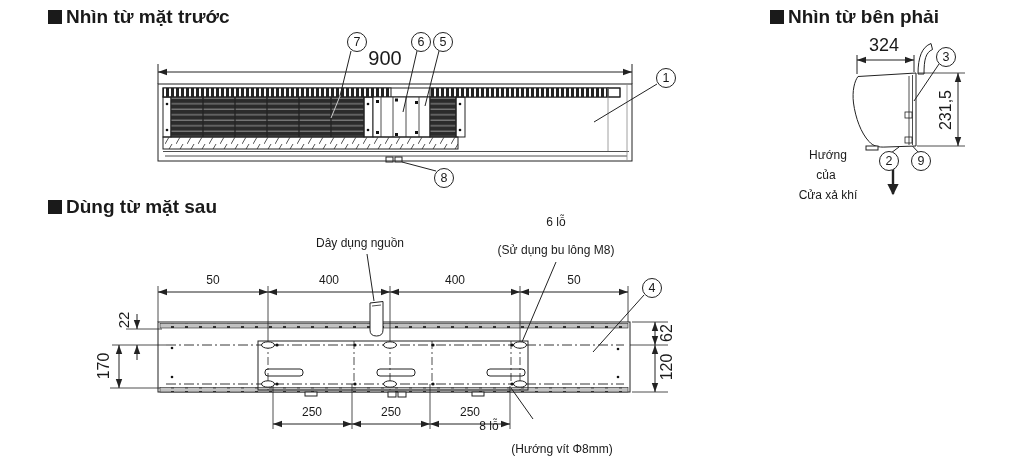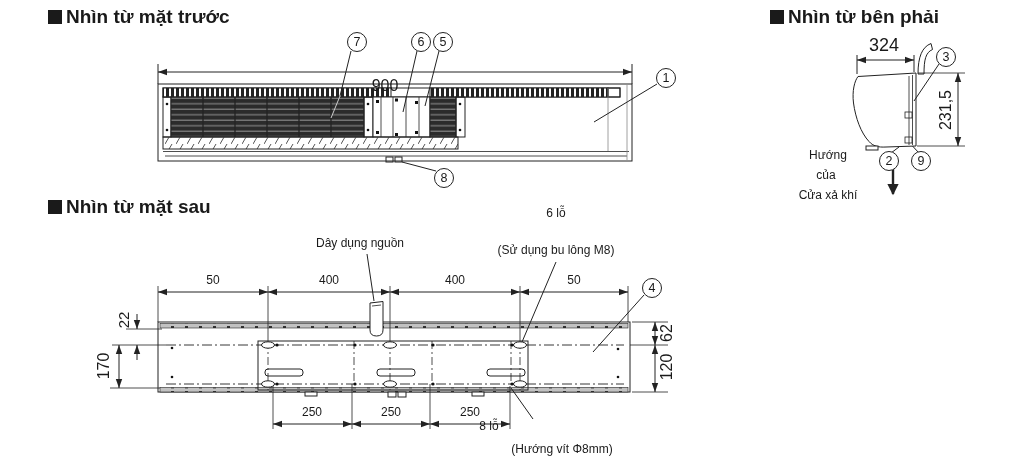--- a/index.html
+++ b/index.html
@@ -4,21 +4,21 @@
 <style>
   html,body{margin:0;padding:0;background:#fff;}
   .canvas{position:relative;width:1019px;height:470px;background:#fff;overflow:hidden;
           font-family:"Liberation Sans",sans-serif;color:#1a1a1a;}
   .art{position:absolute;left:0;top:0;}
   .art *{stroke:#222;stroke-width:1;fill:none;}
   .sec-title{position:absolute;display:flex;align-items:center;font-size:19px;font-weight:600;white-space:nowrap;}
   .sq{width:14px;height:14px;background:#1a1a1a;margin-right:4px;flex:0 0 auto;}
   .lbl{position:absolute;transform:translate(-50%,-50%);font-size:12px;white-space:nowrap;line-height:1;}
   .lbl.rot{transform:translate(-50%,-50%) rotate(-90deg);}
-  .fs20{font-size:16px;margin-top:28px;} .fs18{font-size:18px;} .fs16{font-size:16px;} .fs15{font-size:15px;}
+  .fs20{font-size:20px;} .fs18{font-size:18px;} .fs16{font-size:16px;} .fs15{font-size:15px;}
   .callout{position:absolute;width:18px;height:18px;border:1.4px solid #222;border-radius:50%;
            background:#fff;display:flex;align-items:center;justify-content:center;
            font-size:12.5px;transform:translate(-50%,-50%);line-height:1;}
 </style>
 </head>
 <body>
 
 <div class="canvas">
 
   <svg class="art" width="1019" height="470" viewBox="0 0 1019 470">
@@ -200,21 +200,21 @@
   <div class="sec-title" style="left:48px;top:6px">
     <span class="sq"></span>
     <span>Nhìn từ mặt trước</span>
   </div>
   <div class="sec-title" style="left:770px;top:6px">
     <span class="sq"></span>
     <span>Nhìn từ bên phải</span>
   </div>
   <div class="sec-title" style="left:48px;top:196px">
     <span class="sq"></span>
-    <span>Nhìn từ mặt sau</span>
+    <span>Dùng từ mặt sau</span>
   </div>
 
   <div class="lbl fs20" style="left:385px;top:58px">900</div>
   <div class="lbl fs18" style="left:884px;top:45px">324</div>
   <div class="lbl rot fs16" style="left:946px;top:110px">231,5</div>
 
   <div class="lbl" style="left:213px;top:280px">50</div>
   <div class="lbl" style="left:329px;top:280px">400</div>
   <div class="lbl" style="left:455px;top:280px">400</div>
   <div class="lbl" style="left:574px;top:280px">50</div>
@@ -226,21 +226,21 @@
   <div class="lbl rot fs15" style="left:123px;top:320px">22</div>
   <div class="lbl rot fs16" style="left:104px;top:366px">170</div>
   <div class="lbl rot fs16" style="left:667px;top:333px">62</div>
   <div class="lbl rot fs16" style="left:667px;top:367px">120</div>
 
   <div class="lbl" style="left:828px;top:155px">Hướng</div>
   <div class="lbl" style="left:826px;top:175px">của</div>
   <div class="lbl" style="left:828px;top:195px">Cửa xả khí</div>
 
   <div class="lbl" style="left:360px;top:243px">Dây dụng nguồn</div>
-  <div class="lbl" style="left:556px;top:213px">6 lỗ</div>
+  <div class="lbl" style="left:556px;top:222px">6 lỗ</div>
   <div class="lbl" style="left:556px;top:250px">(Sử dụng bu lông M8)</div>
   <div class="lbl" style="left:489px;top:426px">8 lỗ</div>
   <div class="lbl" style="left:562px;top:449px">(Hướng vít Φ8mm)</div>
 
   <div class="callout" style="left:357px;top:42px">7</div>
   <div class="callout" style="left:421px;top:42px">6</div>
   <div class="callout" style="left:443px;top:42px">5</div>
   <div class="callout" style="left:666px;top:78px">1</div>
   <div class="callout" style="left:444px;top:178px">8</div>
   <div class="callout" style="left:946px;top:57px">3</div>

